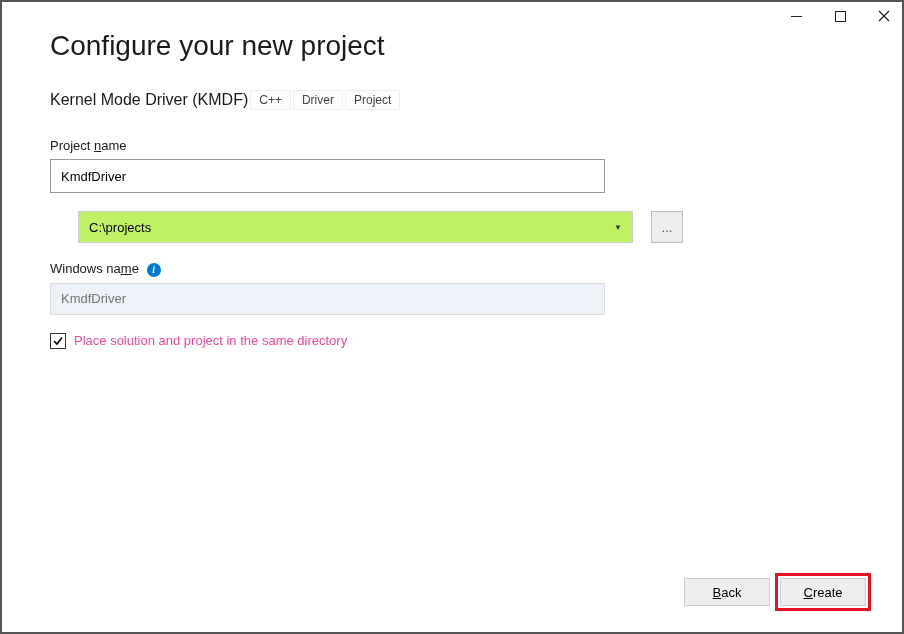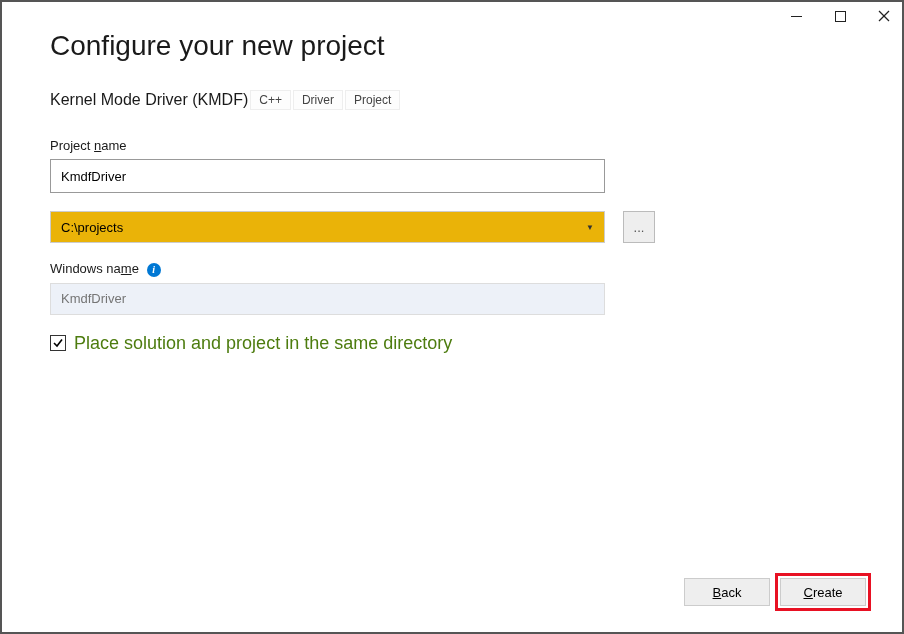--- a/index.html
+++ b/index.html
@@ -82,25 +82,26 @@
       align-items: center;
       gap: 18px;
     }
     .combo {
       width: 555px;
       height: 32px;
       padding: 4px 10px;
       font-size: 13px;
       font-family: inherit;
       border: 1px solid #ccc;
-      background: #eab308;
+      background: #bef264;
       display: flex;
       align-items: center;
       justify-content: space-between;
       cursor: default;
+      margin-left: 28px;
     }
     .combo-arrow {
       font-size: 8px;
       color: #333;
     }
     .browse-btn {
       width: 32px;
       height: 32px;
       border: 1px solid #bbb;
       background: #eee;
@@ -151,22 +152,22 @@
       height: 16px;
       border: 1px solid #333;
       background: #fff;
       display: flex;
       align-items: center;
       justify-content: center;
       font-size: 12px;
       cursor: default;
     }
     .checkbox-label {
-      font-size: 18px;
-      color: #4d7c0f;
+      font-size: 13px;
+      color: #ec4899;
     }
     .footer {
       position: absolute;
       bottom: 26px;
       right: 36px;
       display: flex;
       gap: 10px;
     }
     .btn {
       width: 86px;

